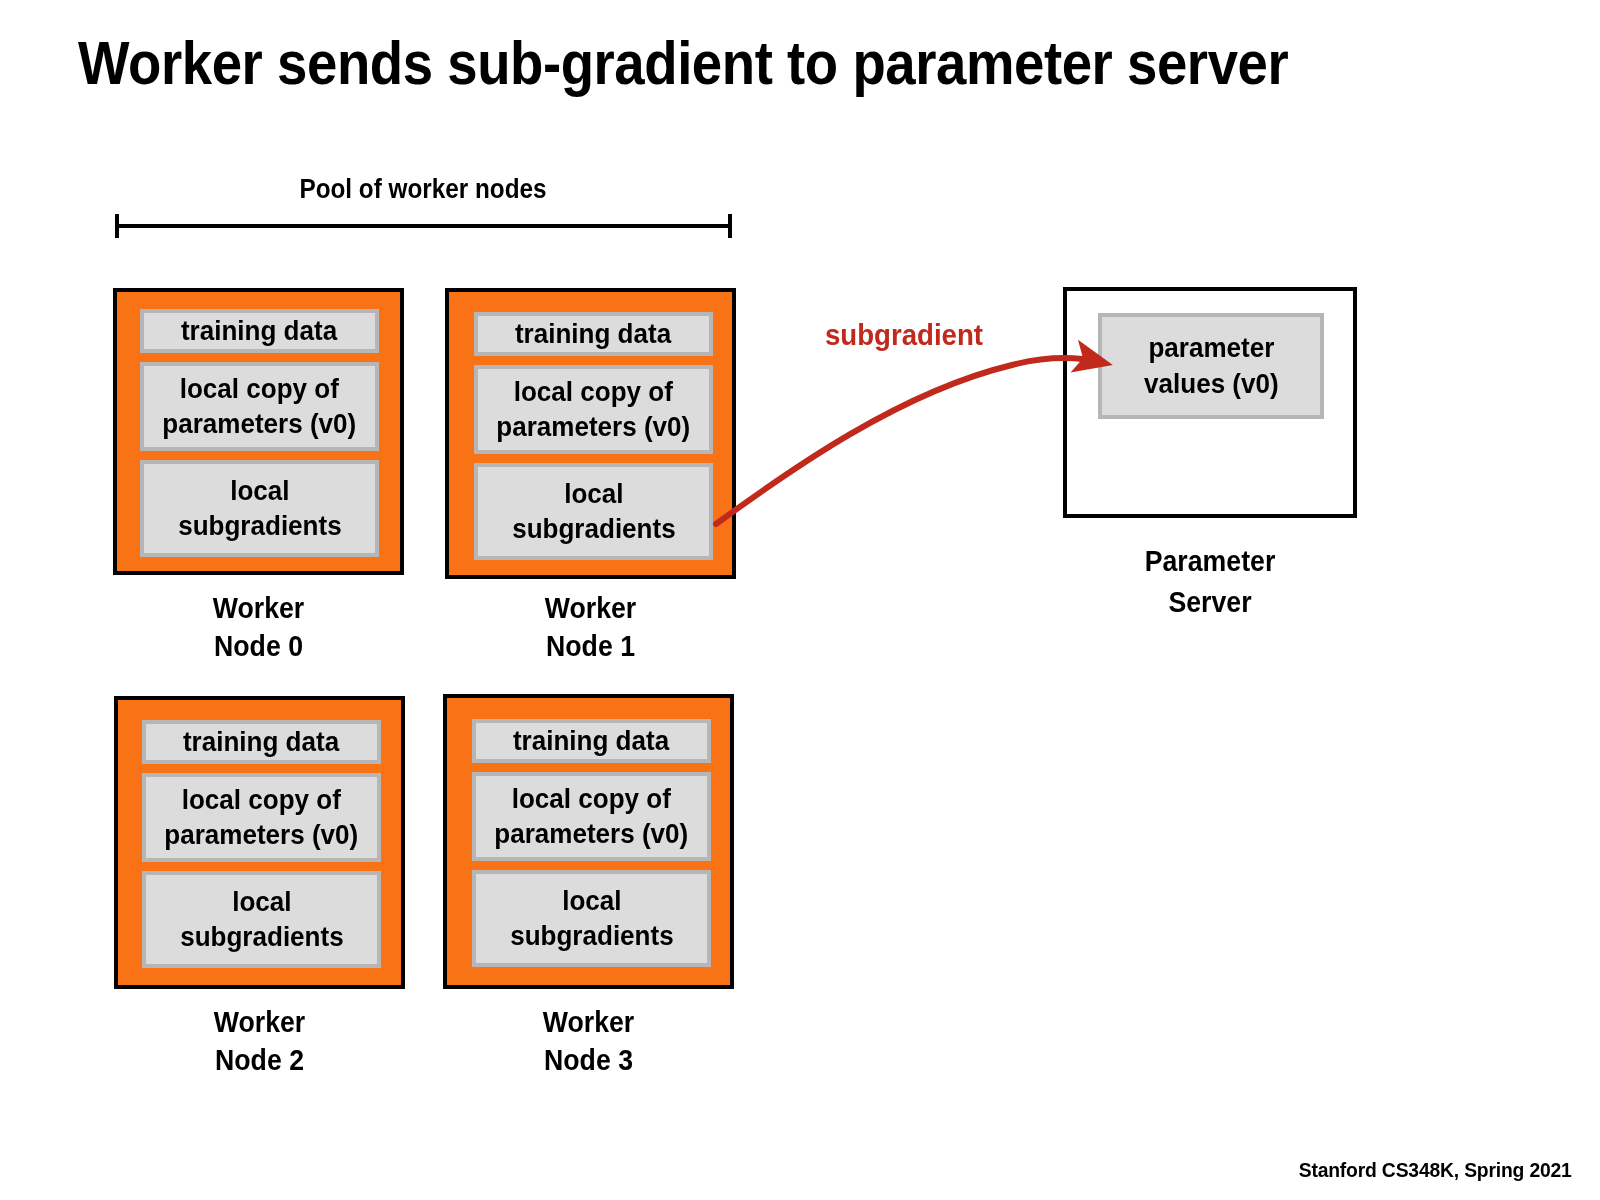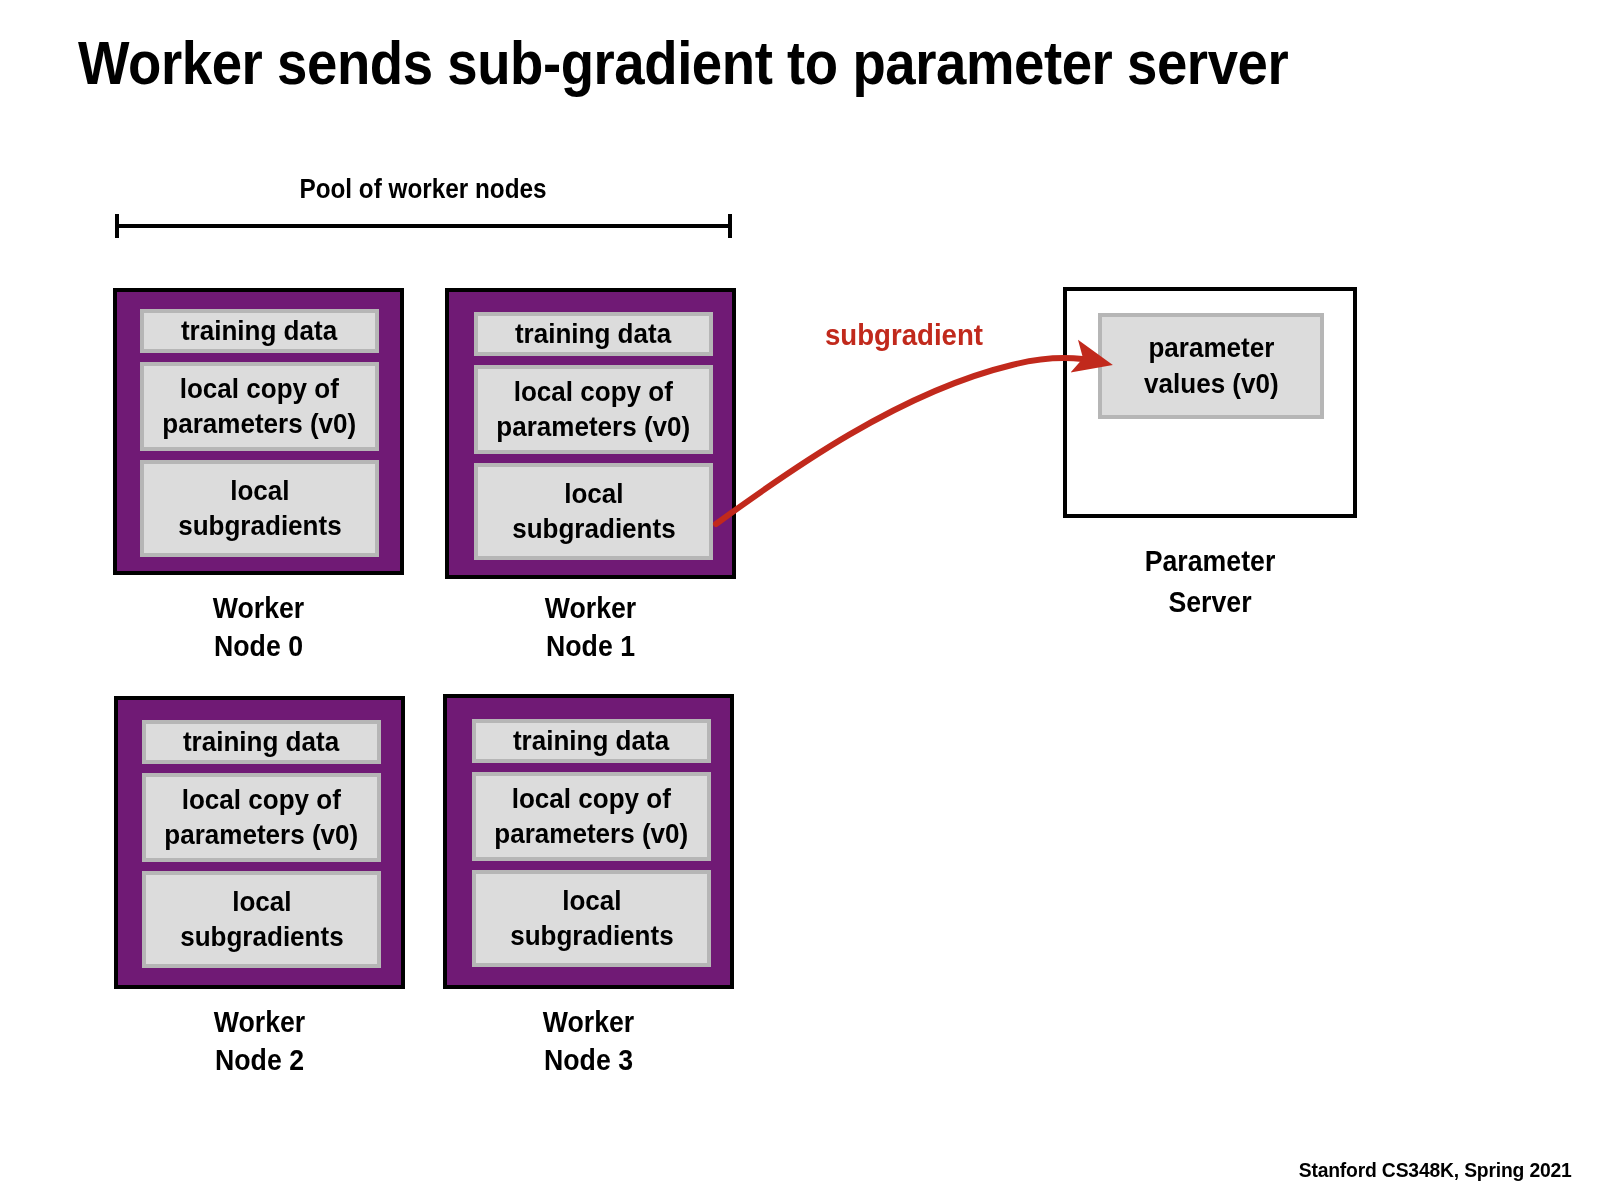--- a/index.html
+++ b/index.html
@@ -67,21 +67,21 @@
     height: 24px;
     background: #000;
   }
   .pool-bracket .cap.left  { left: 0; }
   .pool-bracket .cap.right { right: 0; }
 
   
   .node-box {
     position: absolute;
     border: 4px solid #000;
-    background: #701a75;
+    background: #f97316;
     box-sizing: border-box;
   }
   .node-inner {
     position: absolute;
     box-sizing: border-box;
     background: #dcdcdc;
     border: 4px solid #b6b6b6;
     display: flex;
     align-items: center;
     justify-content: center;

